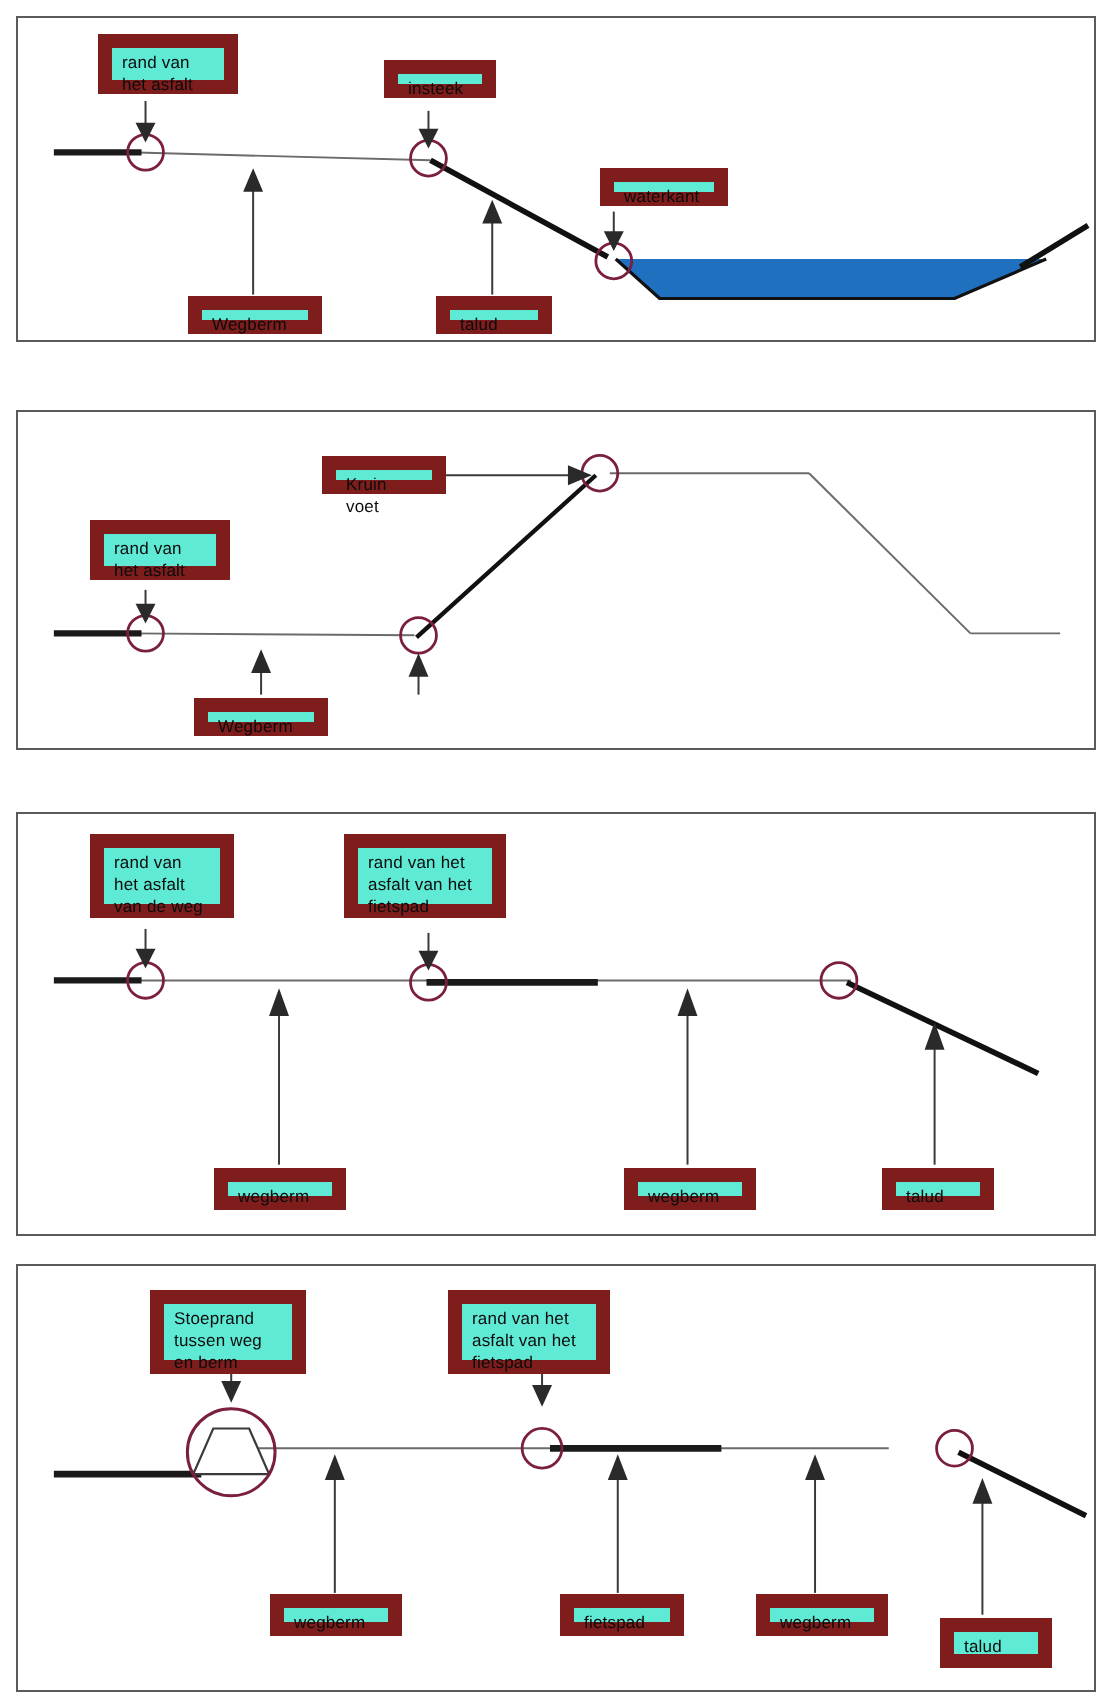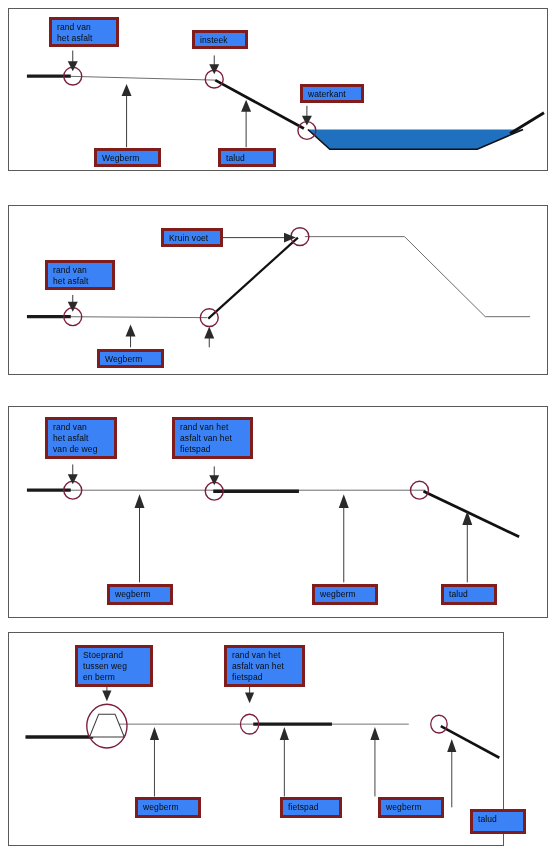--- a/index.html
+++ b/index.html
@@ -28,22 +28,22 @@
   }
   .panel-svg {
     position: absolute;
     left: 0; top: 0;
     width: 100%;
     height: 100%;
     display: block;
   }
   .lbl {
     position: absolute;
-    border: 3px solid #7f1d1d;
-    background: #3b82f6;
+    border: 7px solid #7f1d1d;
+    background: #5eead4;
     box-sizing: border-box;
     font-size: 8.5px;
     line-height: 11px;
     color: #0b0b0b;
     padding: 2px 4px 2px 5px;
     white-space: pre-line;
     letter-spacing: 0.1px;
     z-index: 5;
   }
 </style>
@@ -179,21 +179,21 @@
 asfalt van het
 fietspad</div>
 
     <div class="lbl" style="left:98px; top:177px; width:66px; height:21px;">wegberm</div>
 
     <div class="lbl" style="left:303px; top:177px; width:66px; height:21px;">wegberm</div>
 
     <div class="lbl" style="left:432px; top:177px; width:56px; height:21px;">talud</div>
   </div>
 
-  <div class="panel" style="left:8px; top:632px; width:496px; height:214px;">
+  <div class="panel" style="left:8px; top:632px; width:540px; height:214px;">
     <svg class="panel-svg" viewBox="0 0 540 214" preserveAspectRatio="none">
 
       <path d="M 108 92 L 437 92" stroke="#6b6b6b" stroke-width="1" fill="none"></path>
 
       <path d="M 18 105 L 92 105" stroke="#1a1a1a" stroke-width="3.4" fill="none"></path>
 
       <path d="M 88 105 L 98 82 L 116 82 L 126 105 Z" fill="#ffffff" stroke="#3a3a3a" stroke-width="1.1"></path>
 
       <path d="M 267 92 L 353 92" stroke="#1a1a1a" stroke-width="3.4" fill="none"></path>
 

